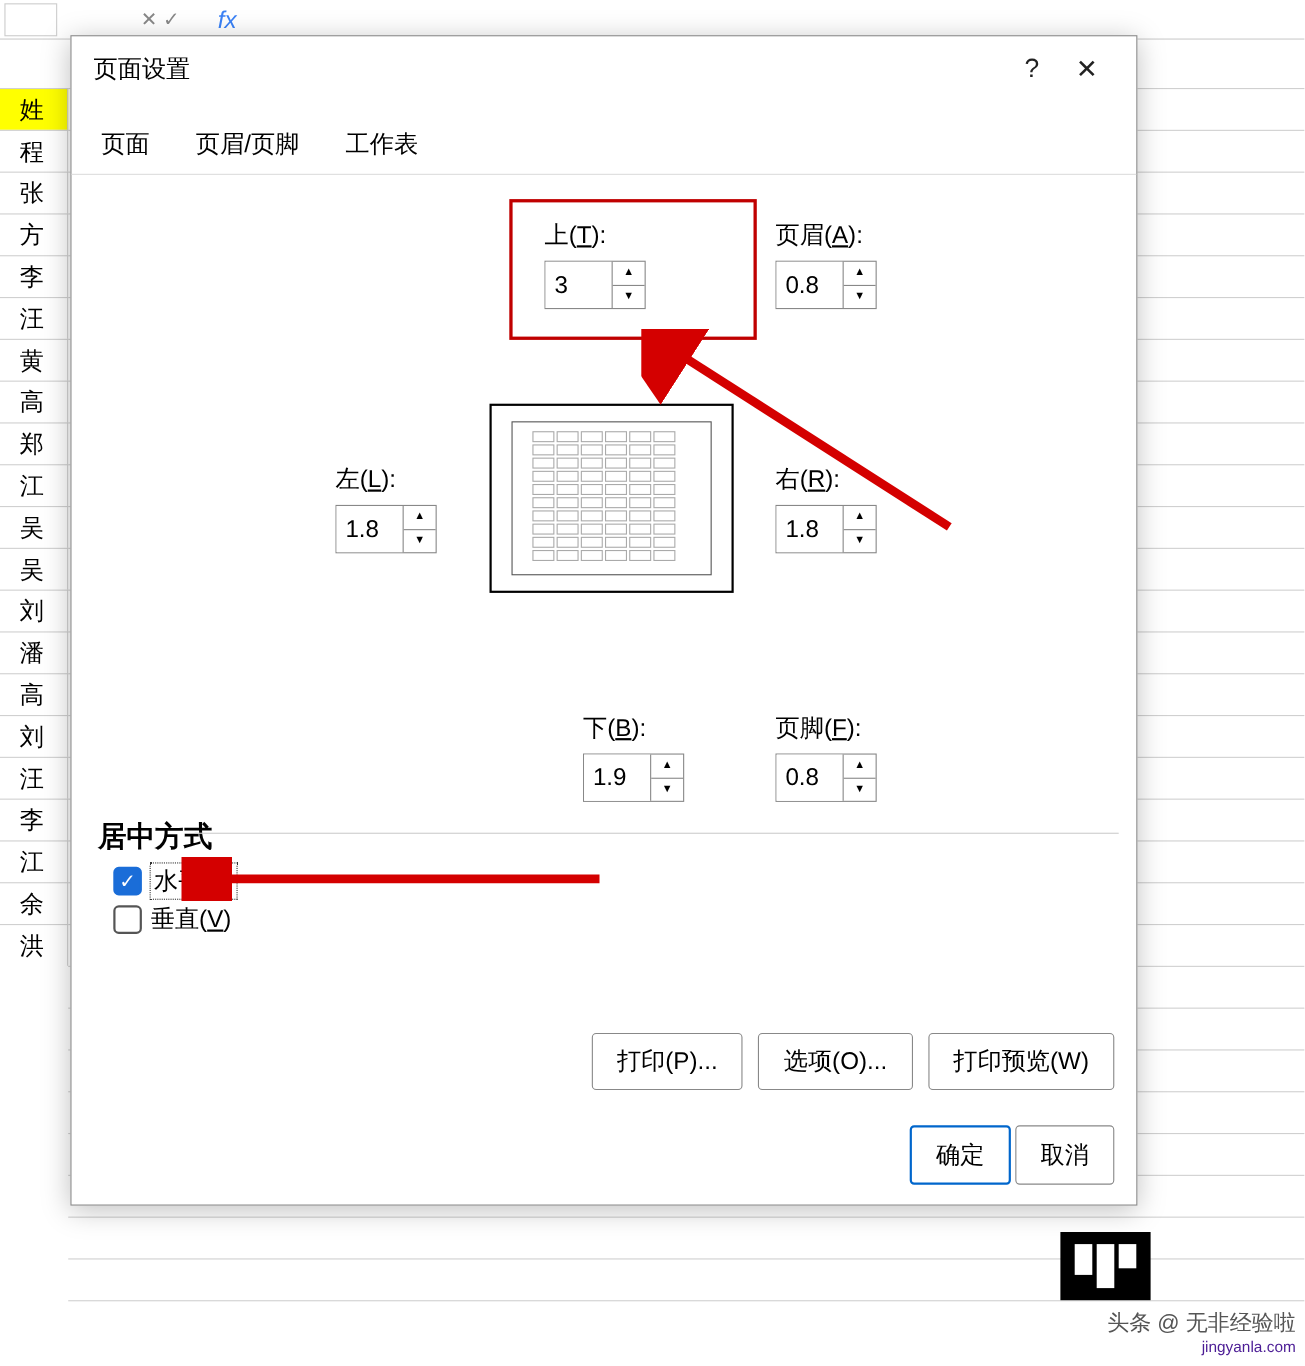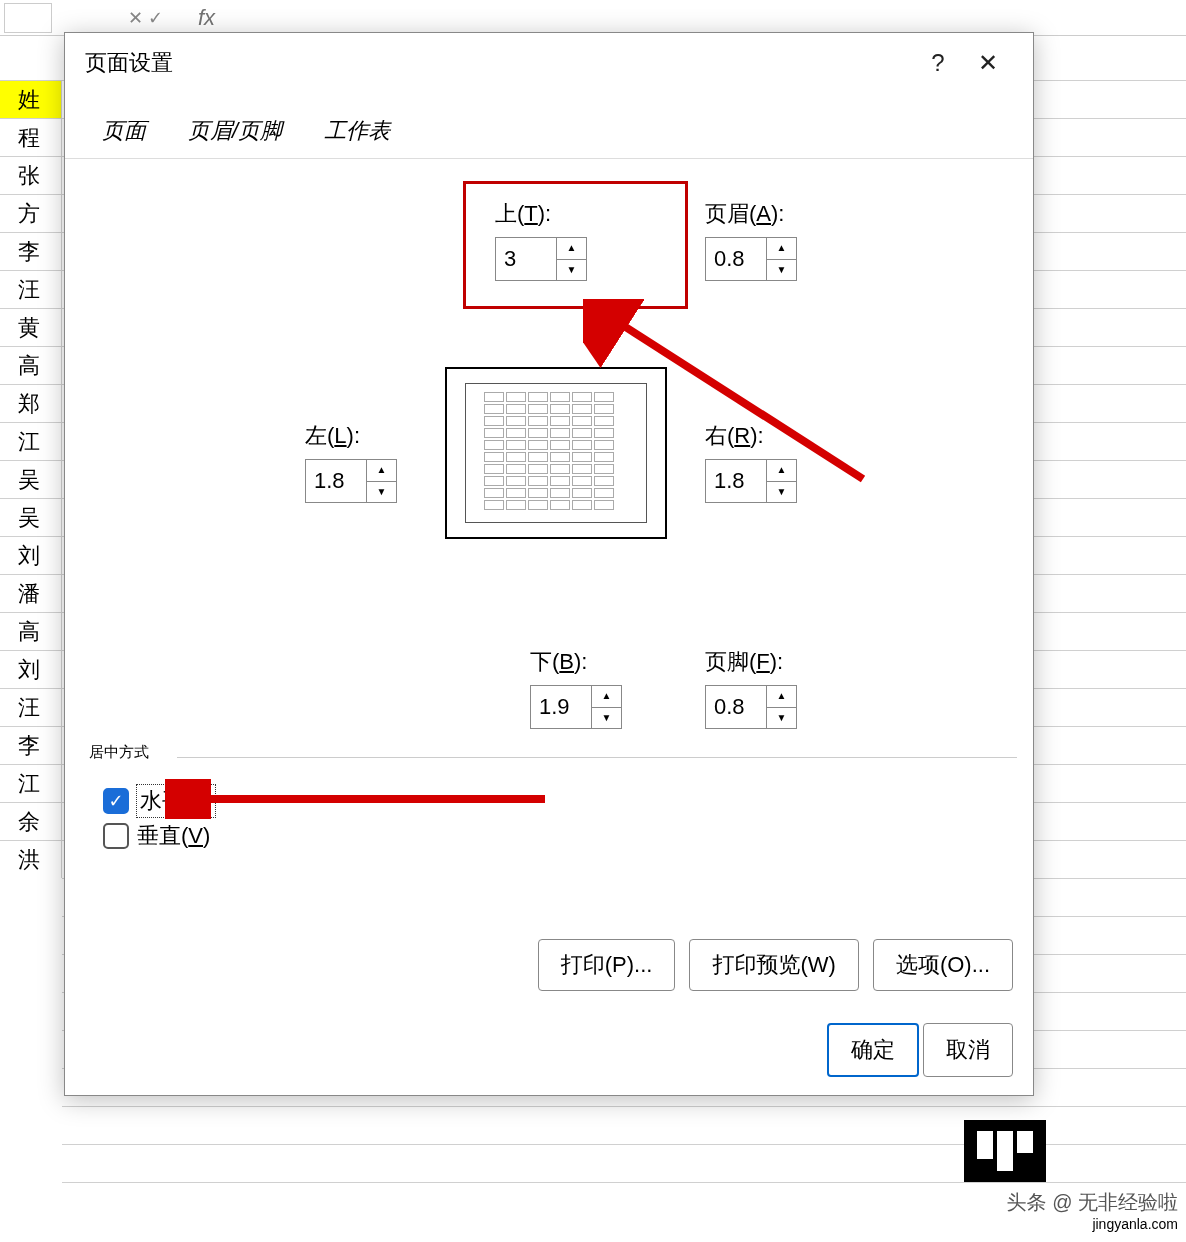--- a/index.html
+++ b/index.html
@@ -32,21 +32,21 @@
   width: 100%; height: 36px;
   border-bottom: 1px solid #ccc;
   display: flex;
   align-items: center;
 }
 .fb-cell {
   height: 30px; border: 1px solid #ccc; background: #fff;
 }
 .fb-name { width: 48px; margin-left: 4px; }
 .fb-icons { width: 52px; margin-left: 70px; font-size: 18px; color: #888; padding: 0 6px; }
-.fb-fx { margin-left: 24px; font-style: italic; font-size: 22px; color: #737373; }
+.fb-fx { margin-left: 24px; font-style: italic; font-size: 22px; color: #3b82f6; }
 .gridlines {
   position: absolute; left: 62px; top: 80px; right: 0; bottom: 0;
 }
 .gridlines div {
   height: 38px; border-top: 1px solid #d0d0d0;
 }
 .dialog {
   position: absolute;
   left: 64px; top: 32px;
   width: 970px; height: 1064px;
@@ -60,24 +60,23 @@
   padding: 0 20px;
   font-size: 22px;
 }
 .titlebar .title { flex: 1; }
 .titlebar .help, .titlebar .close {
   width: 50px; text-align: center; font-size: 24px; color: #222;
   cursor: pointer;
 }
 .tabs {
   display: flex;
-  padding: 0 16px;
+  padding: 0 6px;
   border-bottom: 1px solid #ddd;
   margin-top: 10px;
-  font-style: italic;
 }
 .tab {
   padding: 12px 20px;
   font-size: 22px;
   cursor: pointer;
   border: 1px solid transparent;
   margin-bottom: -1px;
 }
 .tab.active {
   border: 1px solid #ddd;
@@ -111,21 +110,21 @@
   background: #fff;
 }
 .preview-inner {
   position: absolute; border: 1px solid #555;
 }
 .preview-grid {
   position: absolute;
 }
 .preview-grid td { border: 1px solid #aaa; height: 10px; width: 20px; }
 .fieldset-label {
-  font-size: 15px; position: absolute; background: #fff; padding: 0 4px;
+  font-size: 26px; position: absolute; background: #fff; padding: 0 4px; font-weight: bold;
 }
 .hr-line {
   position: absolute; height: 1px; background: #ccc;
 }
 .chk {
   display: flex; align-items: center; gap: 8px; font-size: 22px;
 }
 .chk .box {
   width: 26px; height: 26px; border: 2px solid #555; border-radius: 5px;
   display: inline-flex; align-items: center; justify-content: center;
@@ -135,21 +134,21 @@
   border: 1px solid #888; background: #fff; padding: 10px 22px;
   font-size: 22px; cursor: pointer; border-radius: 4px;
 }
 .btn.primary { border: 2px solid #0066cc; }
 .dotfocus { outline: 1px dotted #333; padding: 1px 3px; }
 .arrow-svg { position: absolute; pointer-events: none; }
 .watermark {
   position: absolute; right: 8px; bottom: 10px; text-align: right;
   font-size: 20px; color: #555;
 }
-.watermark .l2 { font-size: 14px; color: #000000; }
+.watermark .l2 { font-size: 14px; color: #4c1d95; }
 .wm-icon {
   position: absolute; right: 140px; bottom: 60px;
   width: 82px; height: 62px; background: #000;
   display: flex; align-items: center; justify-content: center; gap: 6px;
 }
 .wm-icon .cols { display: flex; gap: 4px; }
 .wm-icon .col { width: 16px; background: #fff; }
 </style>
 </head>
 <body>
@@ -432,24 +431,24 @@
           </marker>
         </defs>
       <line x1="380" y1="20" x2="30" y2="20" stroke="#d40000" stroke-width="8" marker-end="url(#ah2)"></line>
     </svg>
 
     <div style="position:absolute; right:20px; top:780px; display:flex; gap:14px;">
       <button class="btn">
         <span>打印(P)...</span>
       </button>
       <button class="btn">
-        <span>打印预览(W)</span>
+        <span>选项(O)...</span>
       </button>
       <button class="btn">
-        <span>选项(O)...</span>
+        <span>打印预览(W)</span>
       </button>
     </div>
   </div>
 
   <div style="position:absolute; right:20px; bottom:18px; display:flex; gap:4px;">
     <button class="btn primary">确定</button>
     <button class="btn">取消</button>
   </div>
 </div>
 

